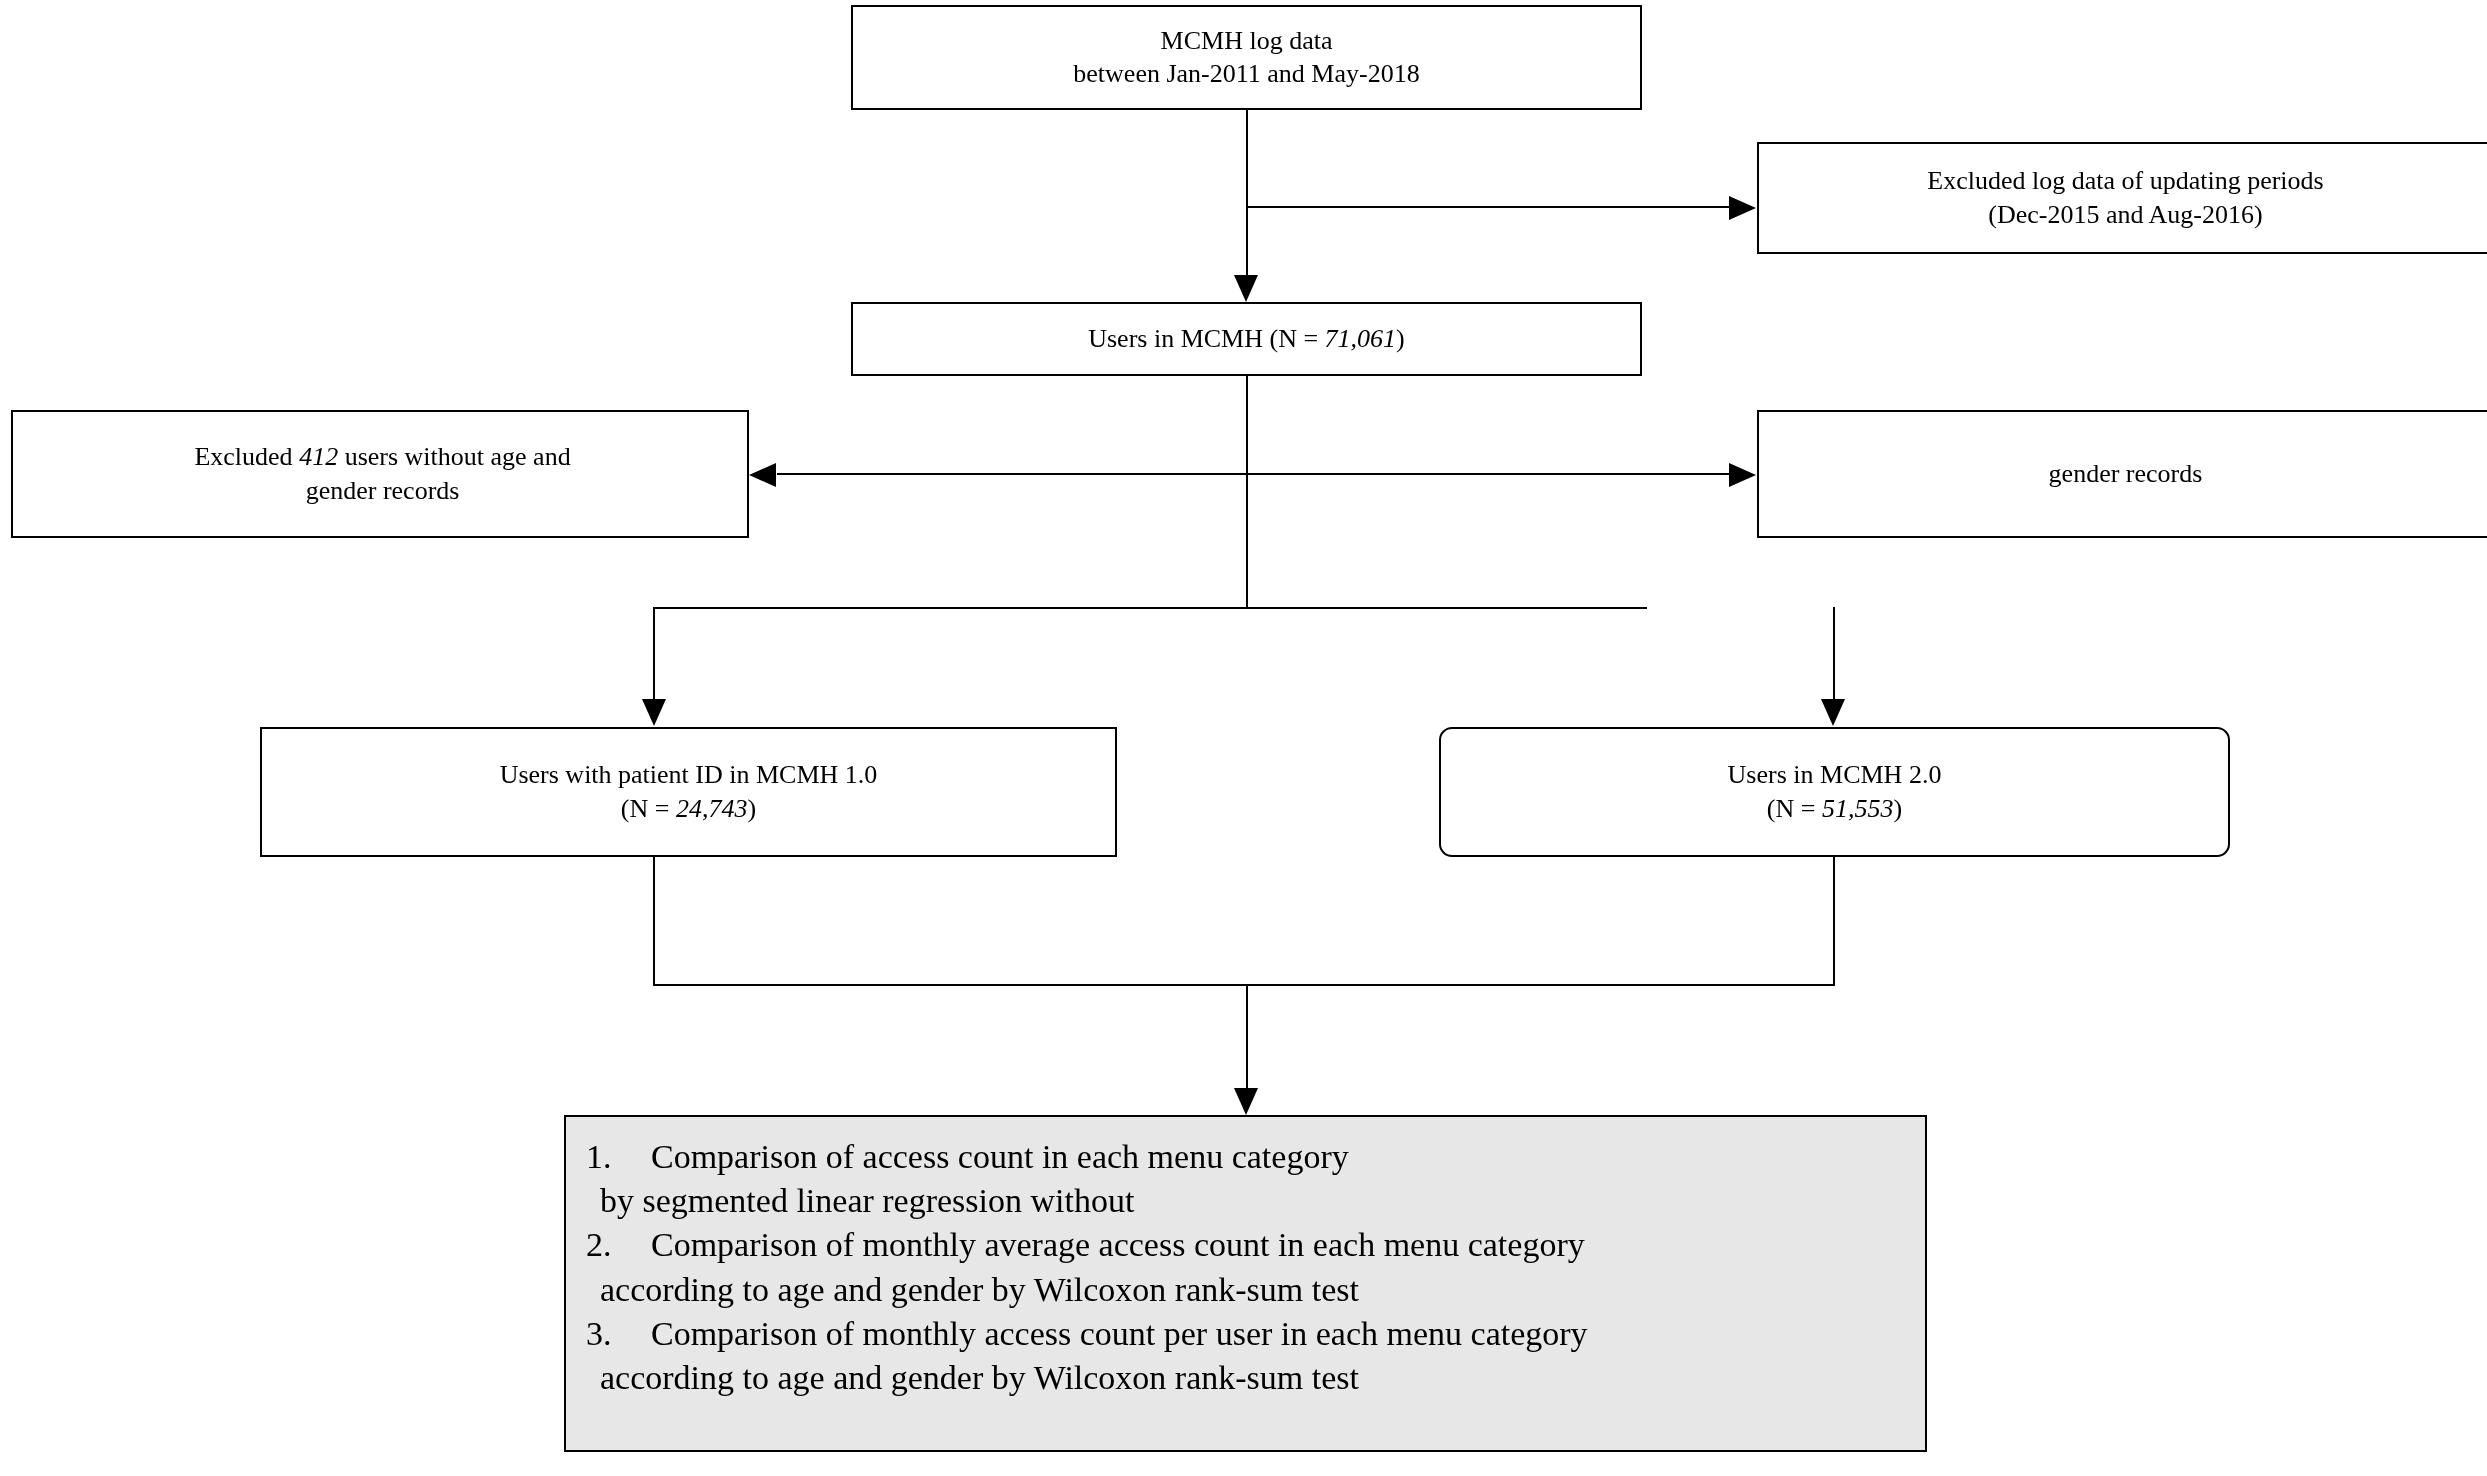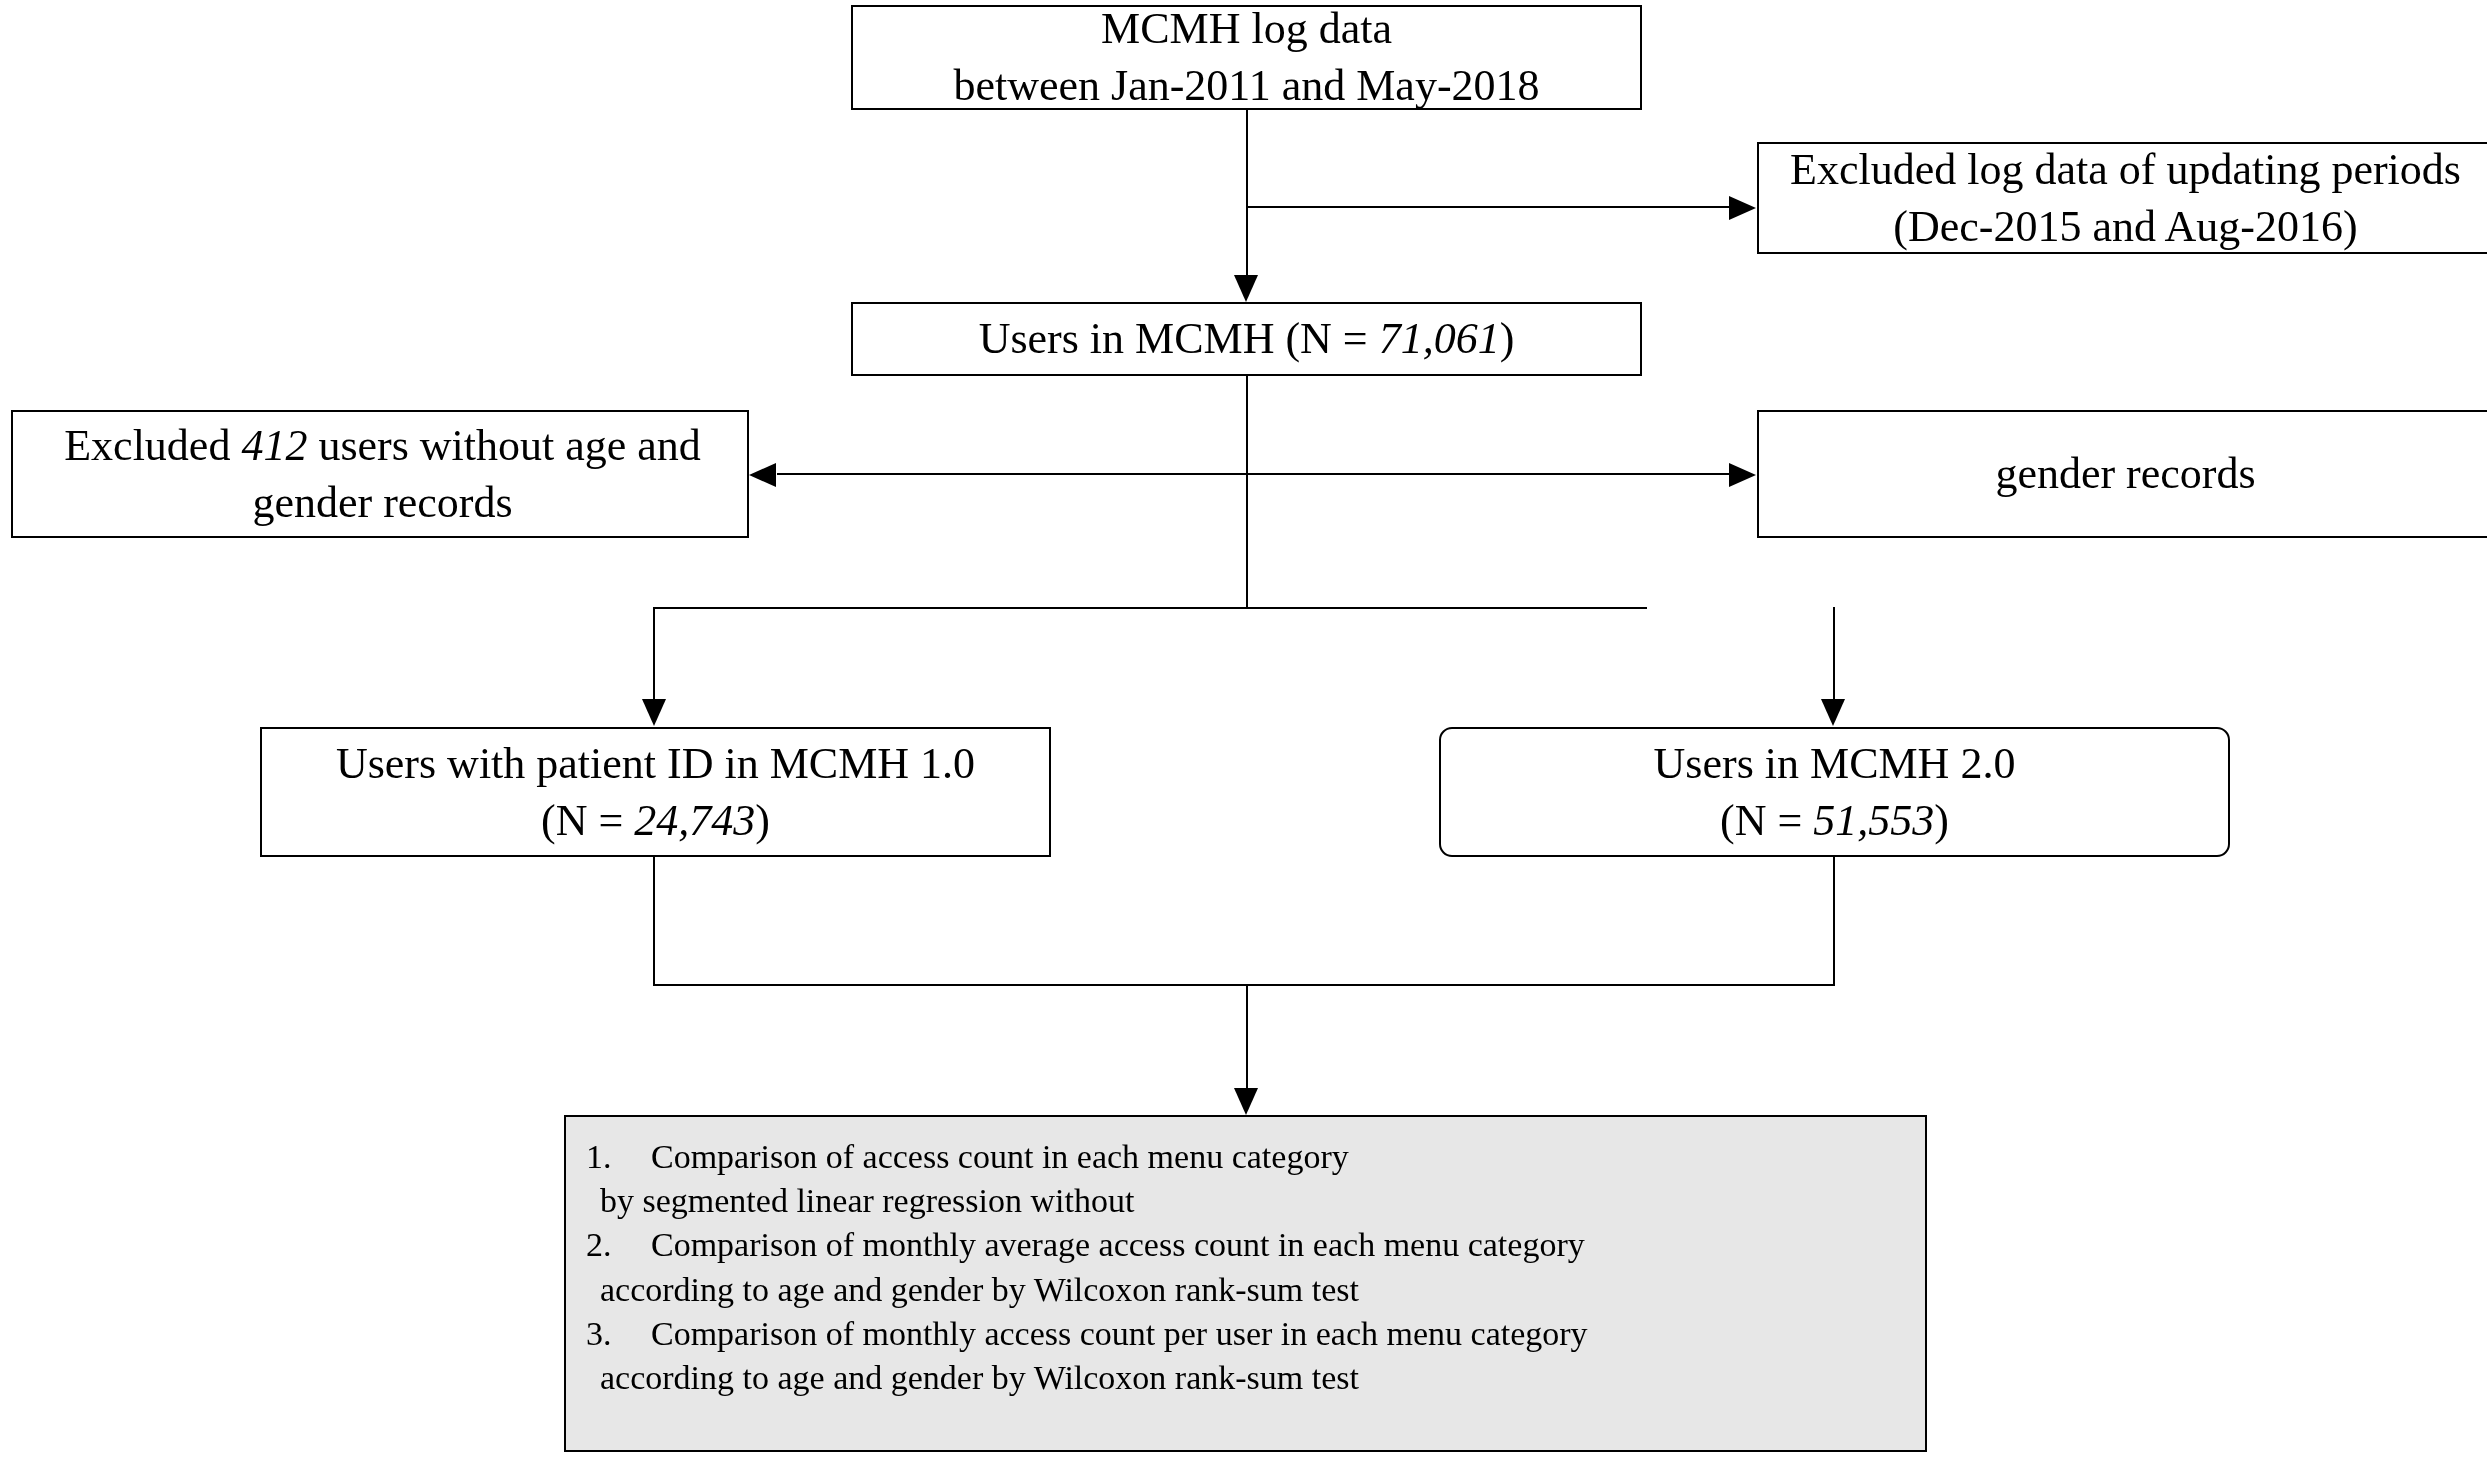--- a/index.html
+++ b/index.html
@@ -21,42 +21,42 @@
     position: absolute;
     box-sizing: border-box;
     border: 2.4px solid #000000;
     background: #ffffff;
     display: flex;
     flex-direction: column;
     align-items: center;
     justify-content: center;
     text-align: center;
     color: #000000;
-    font-size: 44px;
+    font-size: 26px;
     line-height: 1.30;
     padding: 2.4px 8.3px;
   }
   .node .line {
     display: block;
     white-space: nowrap;
   }
   .num { font-style: italic; }
 
   
   #box-source   { left: 851px; top: 4.8px;    width: 791px; height: 105px; }
   
   #box-excl-upd { left: 1757px; top: 142px;  width: 737px; height: 112px; }
   
   #box-users    { left: 851px; top: 302px;  width: 791px; height: 74px; }
   
   #box-excl-412 { left: 10.7px;   top: 410px;  width: 738px; height: 128px; padding-left: 14px; }
   
   #box-excl-3739{ left: 1757px; top: 410px;  width: 737px; height: 128px; }
   
-  #box-mcmh1    { left: 260px;  top: 727px; width: 791px; height: 130px; }
+  #box-mcmh1    { left: 260px;  top: 727px; width: 857px; height: 130px; }
   
   #box-mcmh2    { left: 1439px; top: 727px; width: 791px; height: 130px; border-radius: 13px; }
 
   
   #box-analysis {
     position: absolute;
     left: 564px;  top: 1115px;
     width: 1363px; height: 337px;
     box-sizing: border-box;
     border: 2.4px solid #000000;

